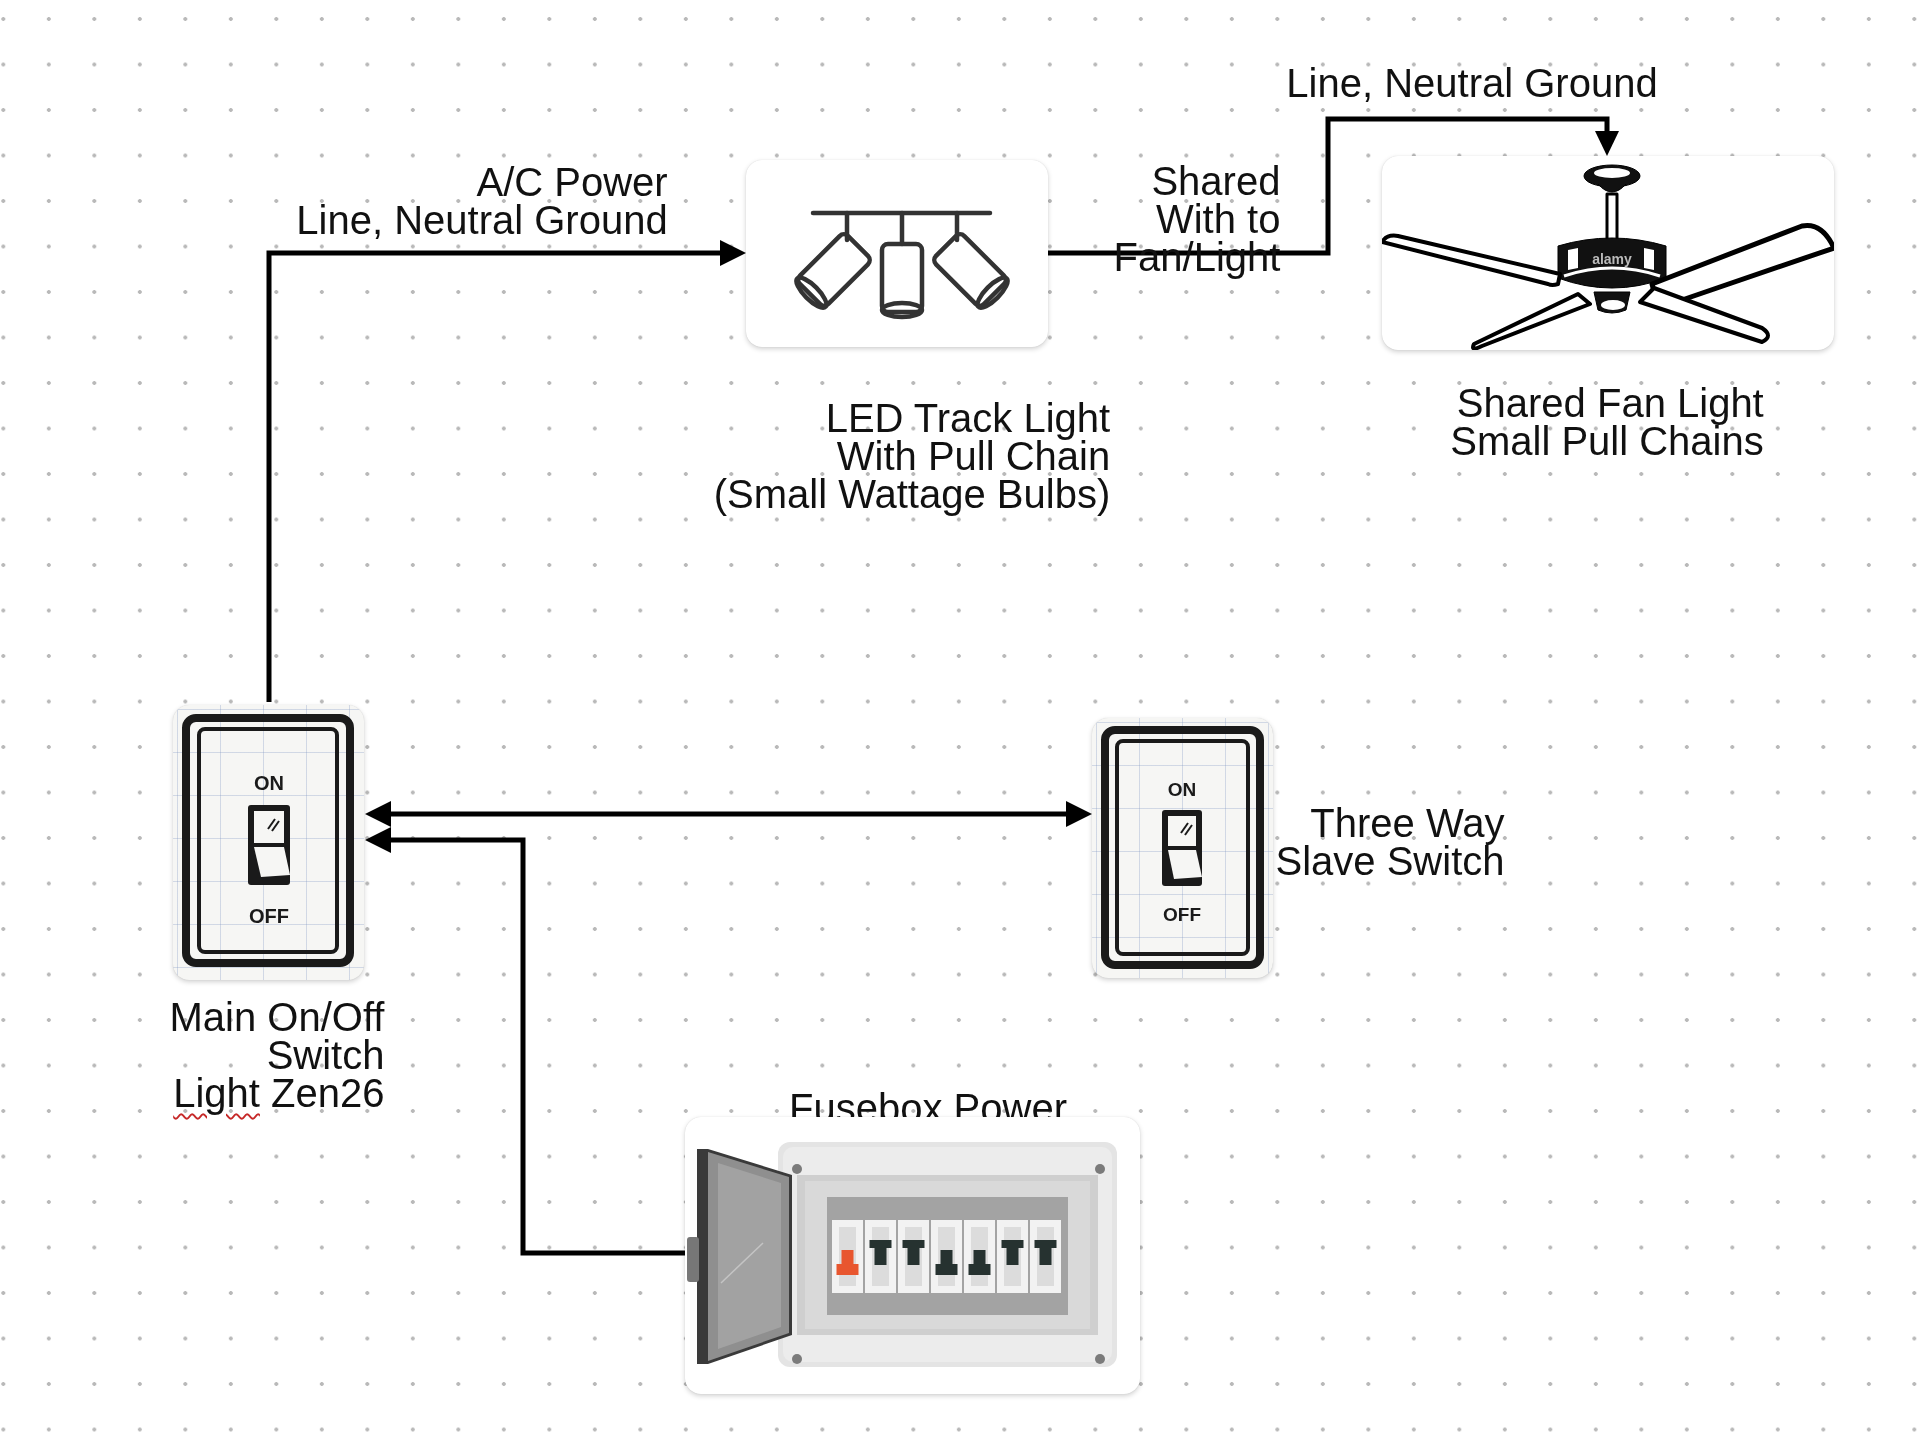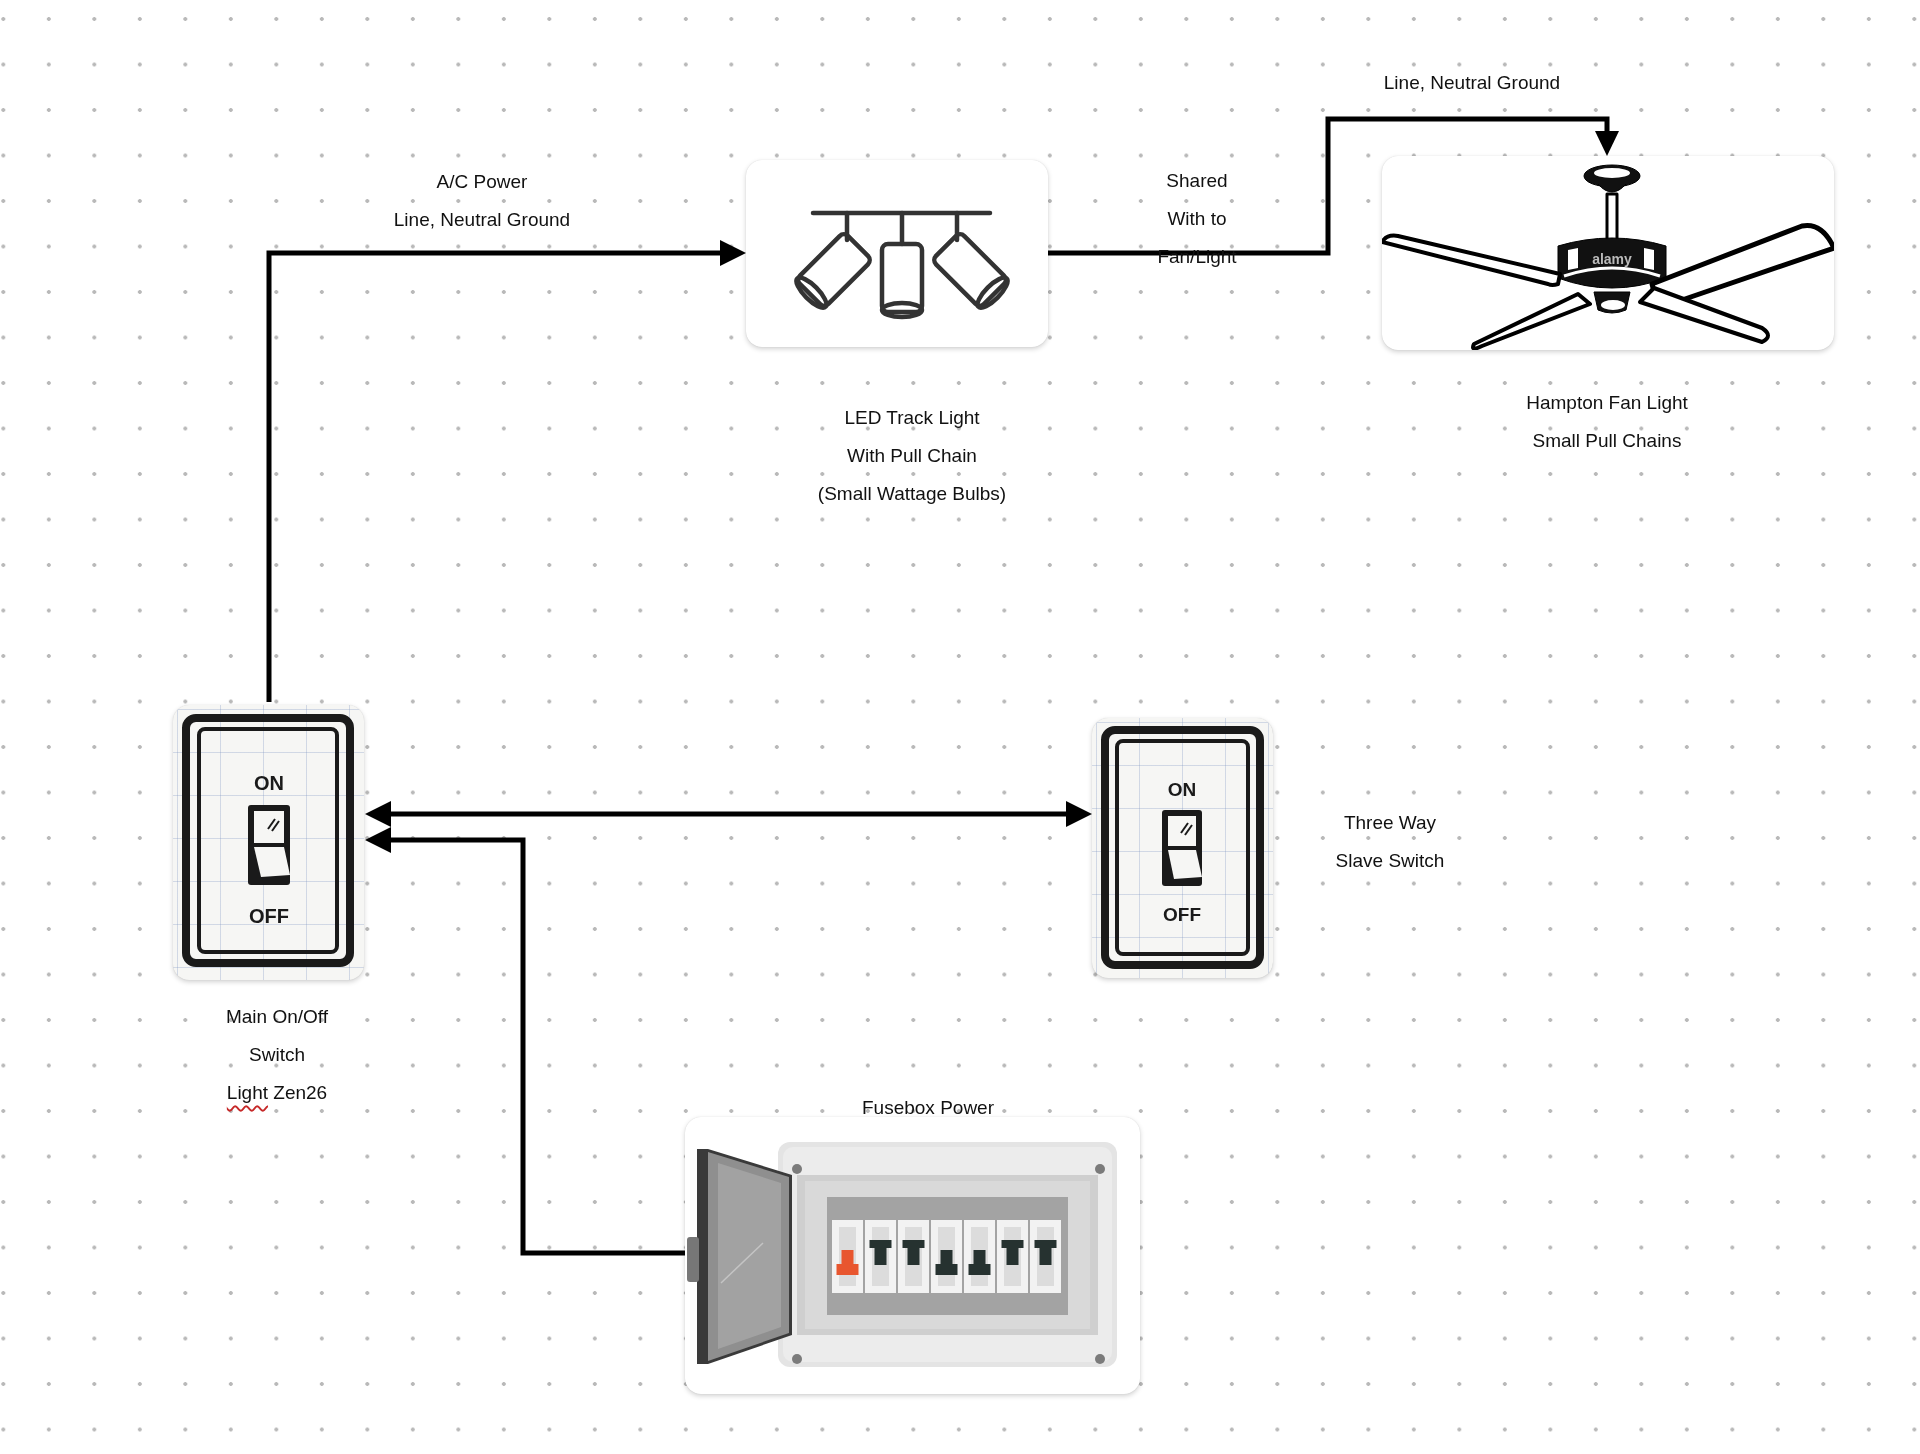--- a/index.html
+++ b/index.html
@@ -6,21 +6,21 @@
   body {
     width: 1920px; height: 1454px; position: relative; overflow: hidden;
     background-color: #ffffff;
     background-image: radial-gradient(circle, #b9b9b9 1.6px, rgba(255,255,255,0) 2.2px);
     background-size: 45.5px 45.5px;
     background-position: -19.45px -3.75px;
     font-family: "Liberation Sans", "DejaVu Sans", sans-serif;
     color: #111;
   }
   .label {
-    position: absolute; text-align: center; font-size: 19px; line-height: 38px;
+    position: absolute; text-align: right; font-size: 40px; line-height: 38px;
     white-space: nowrap; transform: translateX(-50%);
     color: #111;
   }
   .label span { display: block; }
   .card {
     position: absolute; background: #fff; border-radius: 16px;
     box-shadow: 0 2px 5px rgba(0,0,0,0.18), 0 0 1px rgba(0,0,0,0.15);
     overflow: hidden;
   }
   .switch-card {
@@ -132,21 +132,21 @@
       <ellipse cx="231" cy="149" rx="12" ry="5" fill="#fff" stroke="none"></ellipse>
 
       <path d="M0,86 Q5,78 16,80 L178,118 L176,128 Q170,130 166,128 Z" fill="#fff" stroke-width="4"></path>
       <path d="M270,128 L420,70 Q440,66 452,92 L300,144 Q284,148 272,136 Z" fill="#fff" stroke-width="5"></path>
       <path d="M208,148 L100,190 Q88,196 92,188 L196,138 Z" fill="#fff" stroke-width="4"></path>
       <path d="M258,146 L380,186 Q392,180 380,172 L272,132 Z" fill="#fff" stroke-width="4"></path>
     </g>
   </svg>
 </div>
 <div class="label" style="left:1607px; top:384px;">
-  <span>Hampton Fan Light</span>
+  <span>Shared Fan Light</span>
   <span>Small Pull Chains</span>
 </div>
 
 <div class="card switch-card" style="left:173px; top:705px; width:191px; height:275px;">
   <svg width="191" height="275" viewBox="0 0 191 275">
     <rect x="13" y="13" width="164" height="245" rx="10" fill="none" stroke="#1a1a1a" stroke-width="8"></rect>
     <rect x="26" y="24" width="138" height="223" rx="6" fill="none" stroke="#1a1a1a" stroke-width="4"></rect>
     <text x="96" y="85" font-size="20" font-weight="bold" fill="#1a1a1a" text-anchor="middle" font-family="Liberation Sans, sans-serif">ON</text>
     <text x="96" y="218" font-size="20" font-weight="bold" fill="#1a1a1a" text-anchor="middle" font-family="Liberation Sans, sans-serif">OFF</text>
     <g>

